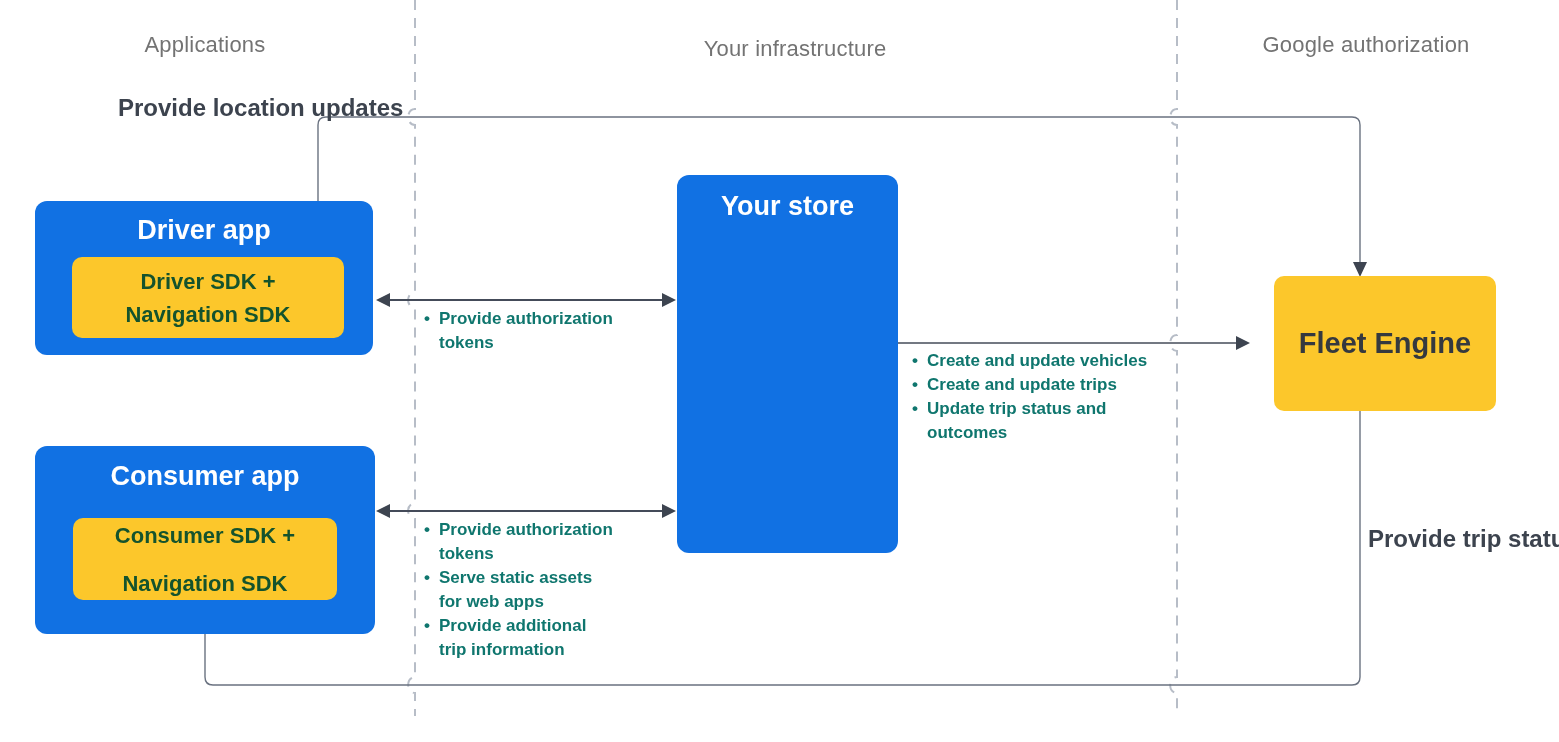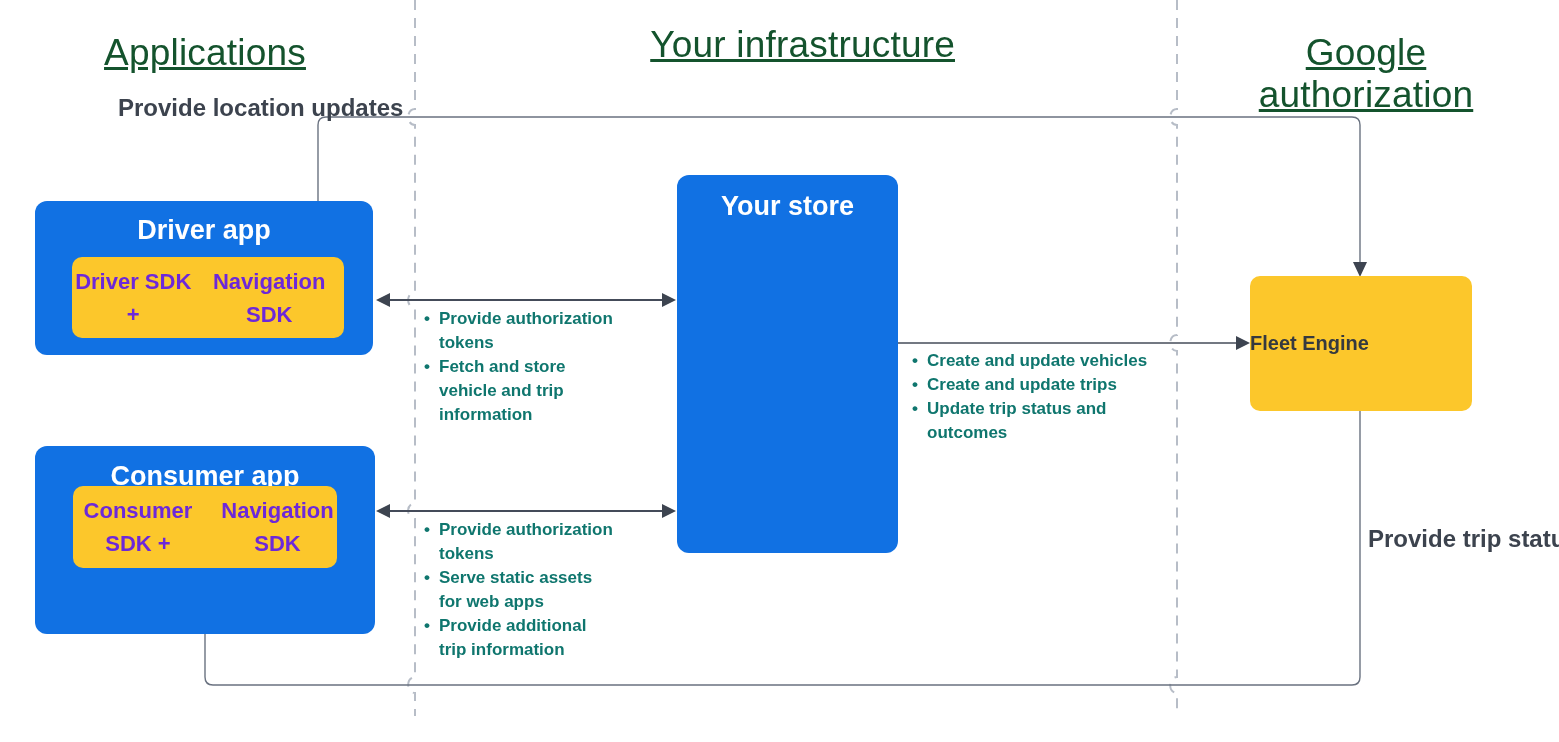--- a/index.html
+++ b/index.html
@@ -10,25 +10,24 @@
     background: #ffffff;
     font-family: "Liberation Sans", "DejaVu Sans", sans-serif;
     overflow: hidden;
   }
   #wires { position: absolute; left: 0; top: 0; width: 1559px; height: 742px; }
 
   .col-header {
     position: absolute;
     width: 320px;
     text-align: center;
-    font-size: 37px;
+    font-size: 22px;
     font-weight: 400;
-    color: #14532d;
+    color: #737373;
     letter-spacing: 0.2px;
-    text-decoration: underline;
   }
 
   .node {
     position: absolute;
     border-radius: 12px;
     box-sizing: border-box;
   }
   .node.blue { background: #1171e3; }
   .node.yellow { background: #fcc72b; border-radius: 10px; }
 
@@ -37,36 +36,37 @@
     text-align: center;
     color: #ffffff;
     font-weight: 700;
     font-size: 27px;
   }
   .sdk-box {
     position: absolute;
     background: #fcc72b;
     border-radius: 10px;
     display: flex;
-    flex-direction: row;
+    flex-direction: column;
     align-items: center;
     justify-content: center;
-    color: #6d28d9;
+    color: #14532d;
     font-weight: 700;
     font-size: 22px;
     line-height: 33px;
     text-align: center;
   }
   .fleet-box {
     display: flex;
     align-items: center;
-    justify-content: flex-start;
+    justify-content: center;
     color: #35393f;
     font-weight: 700;
-    font-size: 20px;
+    font-size: 29px;
+    margin-left: 24px;
   }
 
   .edge-label {
     position: absolute;
     font-size: 24px;
     font-weight: 700;
     color: #3c434e;
     white-space: nowrap;
   }
 
@@ -105,53 +105,52 @@
 
     <line x1="390" y1="511" x2="662" y2="511" stroke="#444b59" stroke-width="2"></line>
     <polygon points="376,511 390,504 390,518" fill="#3d4450"></polygon>
     <polygon points="676,511 662,504 662,518" fill="#3d4450"></polygon>
 
     <line x1="898" y1="343" x2="1237" y2="343" stroke="#444b59" stroke-width="1.6"></line>
     <polygon points="1250,343 1236,336 1236,350" fill="#3d4450"></polygon>
   </svg>
 
   <div class="col-header" style="left:45px; top:32px;">Applications</div>
-  <div class="col-header" style="left:635px; top:24px;text-align:right;">Your infrastructure</div>
+  <div class="col-header" style="left:635px; top:36px;">Your infrastructure</div>
   <div class="col-header" style="left:1206px; top:32px;">Google authorization</div>
 
   <div class="node blue" style="left:35px; top:201px; width:338px; height:154px;">
     <div class="node-title" style="margin-top:14px;">Driver app</div>
     <div class="sdk-box" style="left:37px; top:56px; width:272px; height:81px;">
       <span>Driver SDK +</span>
       <span>Navigation SDK</span>
     </div>
   </div>
 
   <div class="node blue" style="left:35px; top:446px; width:340px; height:188px;">
     <div class="node-title" style="margin-top:15px;">Consumer app</div>
-    <div class="sdk-box" style="left:38px; top:40px; width:264px; height:82px;gap:15px;">
+    <div class="sdk-box" style="left:38px; top:72px; width:264px; height:82px;gap:15px;">
       <span>Consumer SDK +</span>
       <span>Navigation SDK</span>
     </div>
   </div>
 
   <div class="node blue" style="left:677px; top:175px; width:221px; height:378px;">
     <div class="node-title" style="margin-top:16px;">Your store</div>
   </div>
 
   <div class="node yellow fleet-box" style="left:1250px; top:276px; width:222px; height:135px;">
     <span>Fleet Engine</span>
   </div>
 
   <div class="edge-label" style="left:118px; top:94px;">Provide location updates</div>
   <div class="edge-label" style="left:1368px; top:525px;">Provide trip status</div>
 
   <ul class="bullets" style="left:424px; top:307px; width:202px;">
     <li>Provide authorization tokens</li>
-    <li>Fetch and store vehicle and trip information</li>
   </ul>
 
   <ul class="bullets" style="left:424px; top:518px; width:192px;">
     <li>Provide authorization tokens</li>
     <li>Serve static assets for web apps</li>
     <li>Provide additional trip information</li>
   </ul>
 
   <ul class="bullets" style="left:912px; top:349px; width:262px;">
     <li>Create and update vehicles</li>

